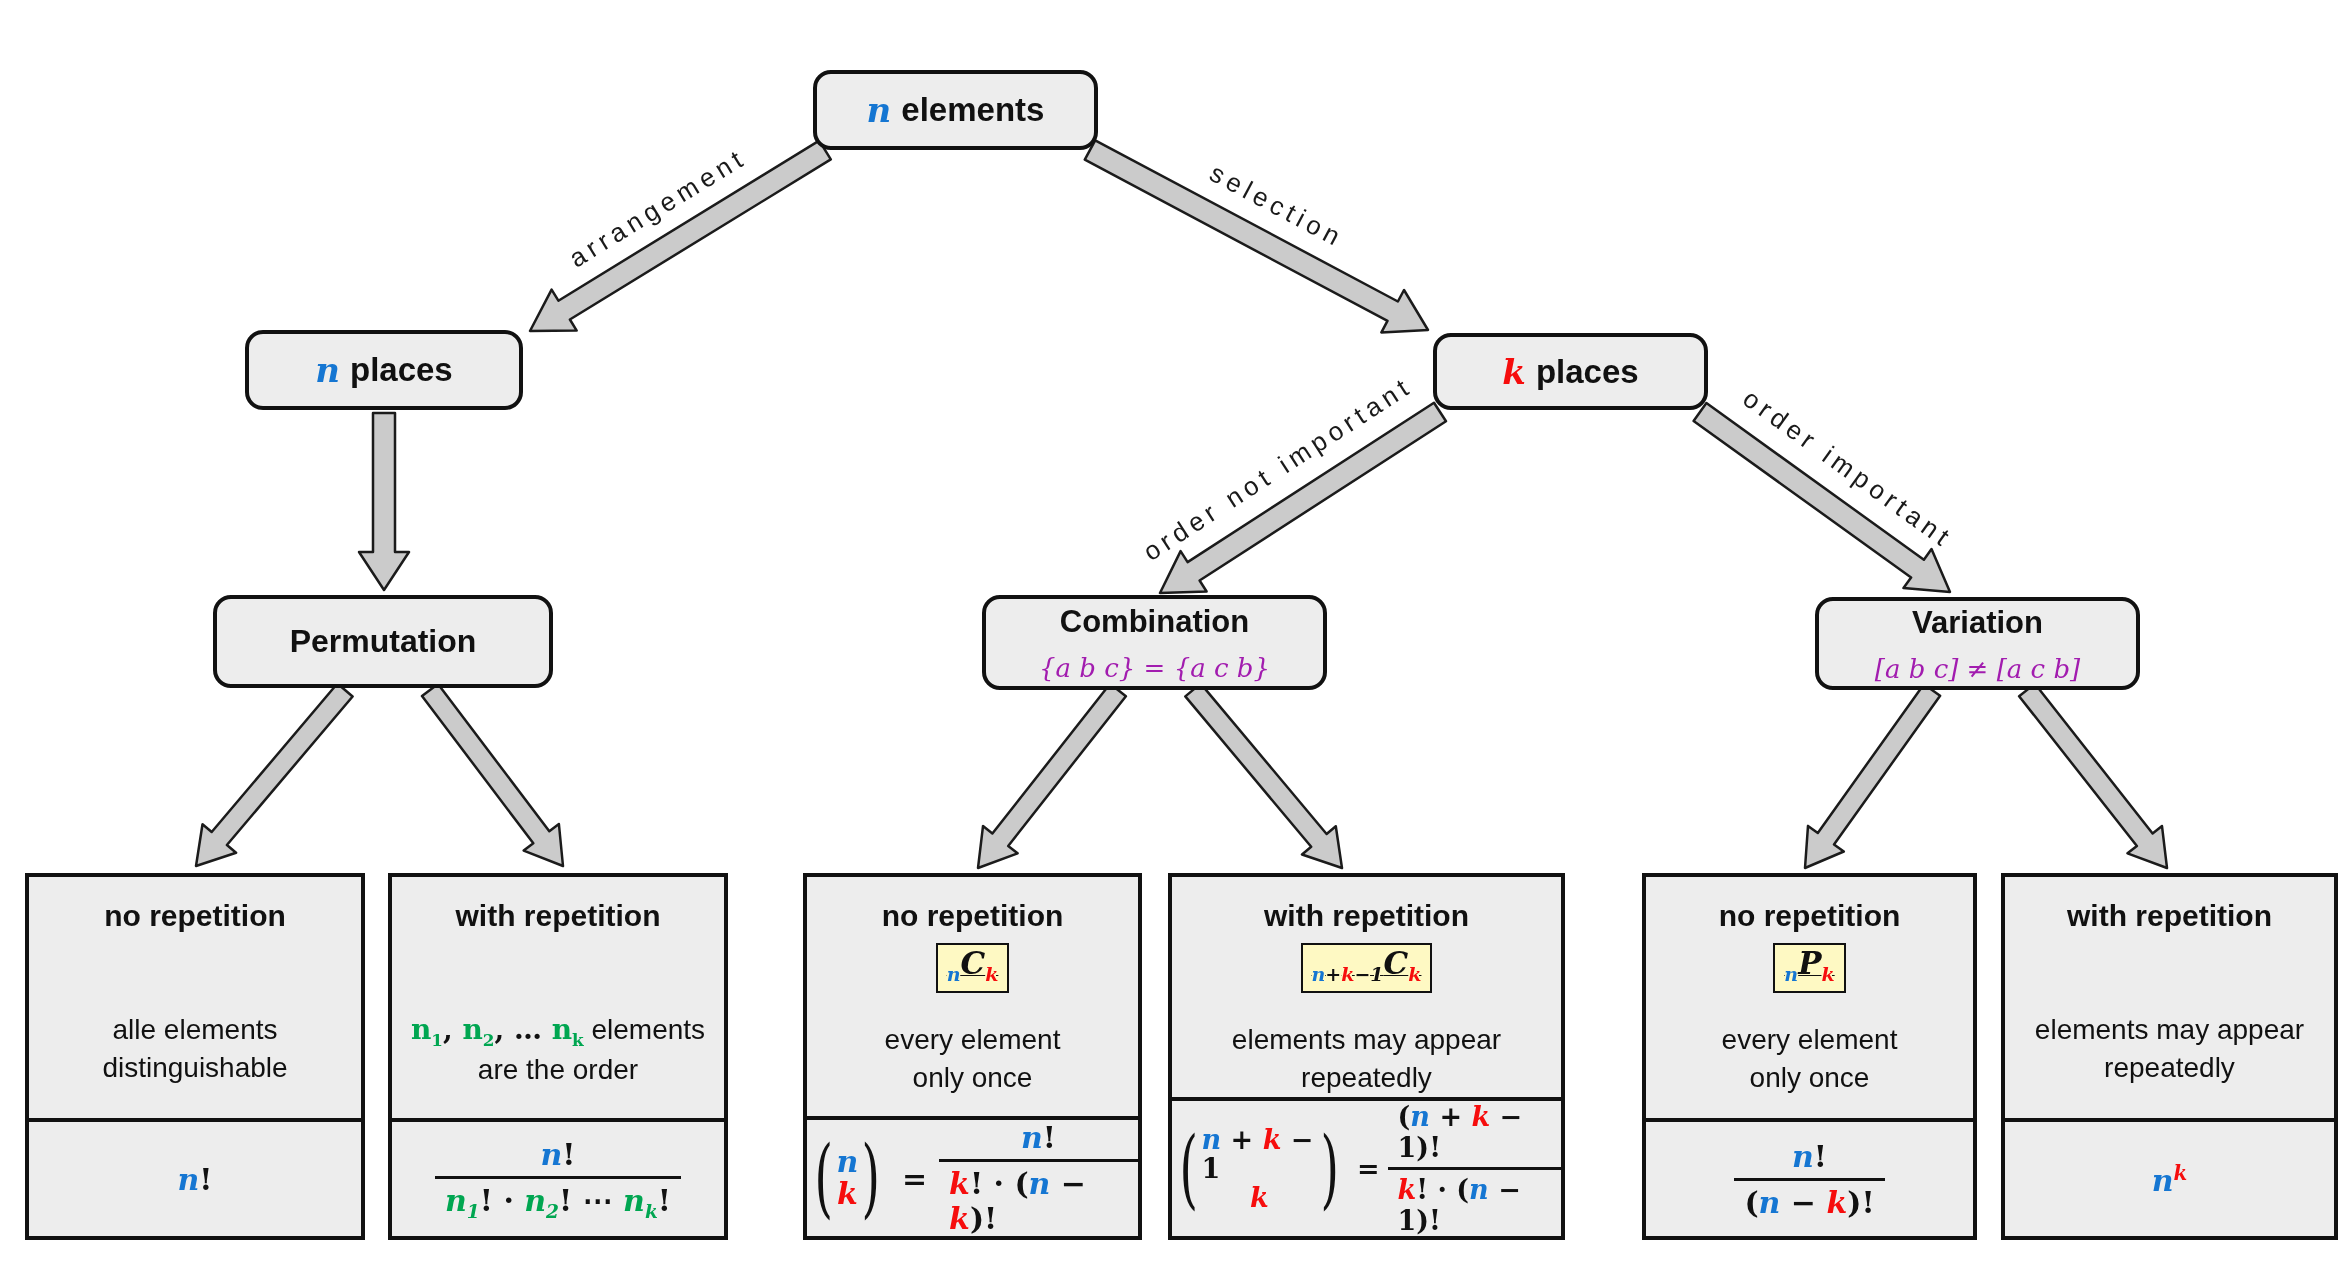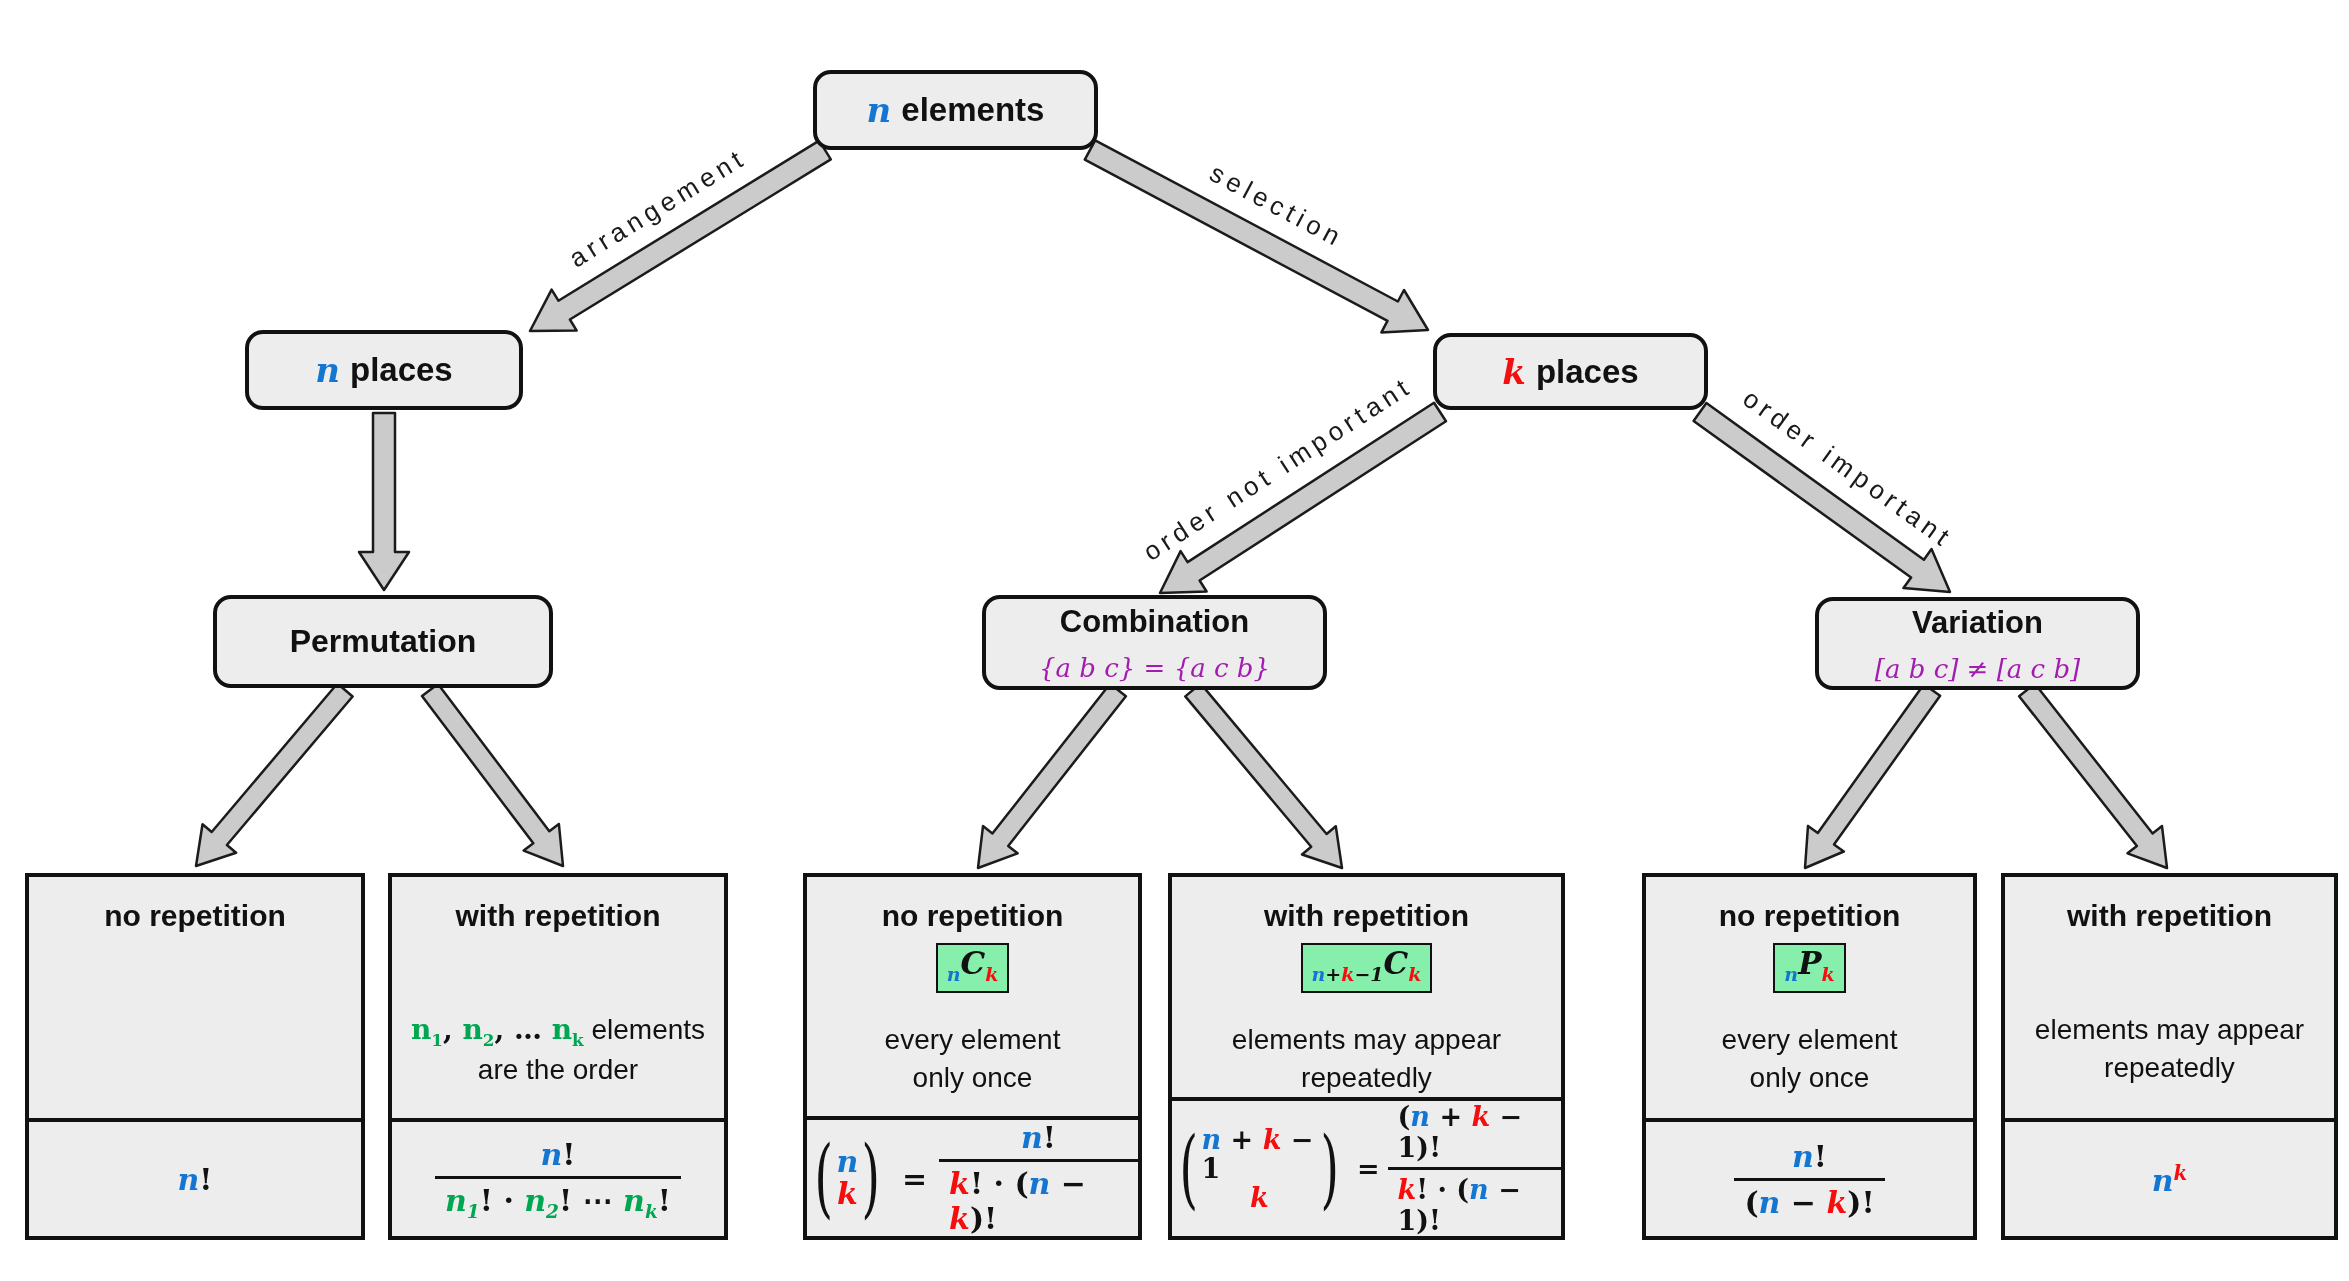--- a/index.html
+++ b/index.html
@@ -29,22 +29,22 @@
   .leaf{position:absolute;z-index:2;top:873px;height:367px;box-sizing:border-box;background:#ededed;
         border:4px solid #111;display:flex;flex-direction:column;}
   .leaf .top{height:241px;box-sizing:border-box;display:flex;flex-direction:column;align-items:center;}
   .leaf .bottom{flex:1;border-top:4px solid #111;display:flex;align-items:center;justify-content:center;}
   .leaf .header{font-weight:bold;font-size:30px;margin-top:22px;}
   .leaf .body{font-size:28px;line-height:1.35;text-align:center;}
   .body.mt-lg{margin-top:78px;}
   .body.mt-sm{margin-top:28px;}
 
   
-  .sym-box{margin-top:10px;border:2.5px solid #111;background:#86efac;padding:3px 9px 7px;line-height:1;
-           font-family:"DejaVu Serif",serif;font-style:italic;font-weight:bold;}
+  .sym-box{margin-top:10px;border:2.5px solid #111;background:#fef9c3;padding:3px 9px 7px;line-height:1;
+           font-family:"DejaVu Serif",serif;font-style:italic;font-weight:bold;text-decoration:underline;}
   .sym-box .cap{font-size:31px;}
   .sym-box .ssub{font-size:19px;vertical-align:-7px;}
 
   
   .math{font-family:"DejaVu Serif",serif;font-style:italic;font-weight:bold;font-size:30px;color:#111;
         display:flex;align-items:center;justify-content:center;}
   .math.small{font-size:27px;}
   .math sub{font-size:0.62em;font-style:italic;}
   .math sup{font-size:0.66em;}
   .frac{display:inline-flex;flex-direction:column;align-items:center;vertical-align:middle;}
@@ -104,20 +104,24 @@
   </div>
 
   <div class="node two" style="left:1815px;top:597px;width:325px;height:93px;align-items:center;">
     <span class="title">Variation</span>
     <span class="subtitle">[a b c] ≠ [a c b]</span>
   </div>
 
   <div class="leaf" style="left:25px;width:340px;">
     <div class="top">
       <div class="header">no repetition</div>
+      <div class="body mt-lg">
+        <span>alle elements</span><br>
+        <span>distinguishable</span>
+      </div>
     </div>
     <div class="bottom">
       <div class="math">
         <span><span class="blue">n</span><span style="font-style:normal;">!</span></span>
       </div>
     </div>
   </div>
 
   <div class="leaf" style="left:388px;width:340px;">
     <div class="top">

